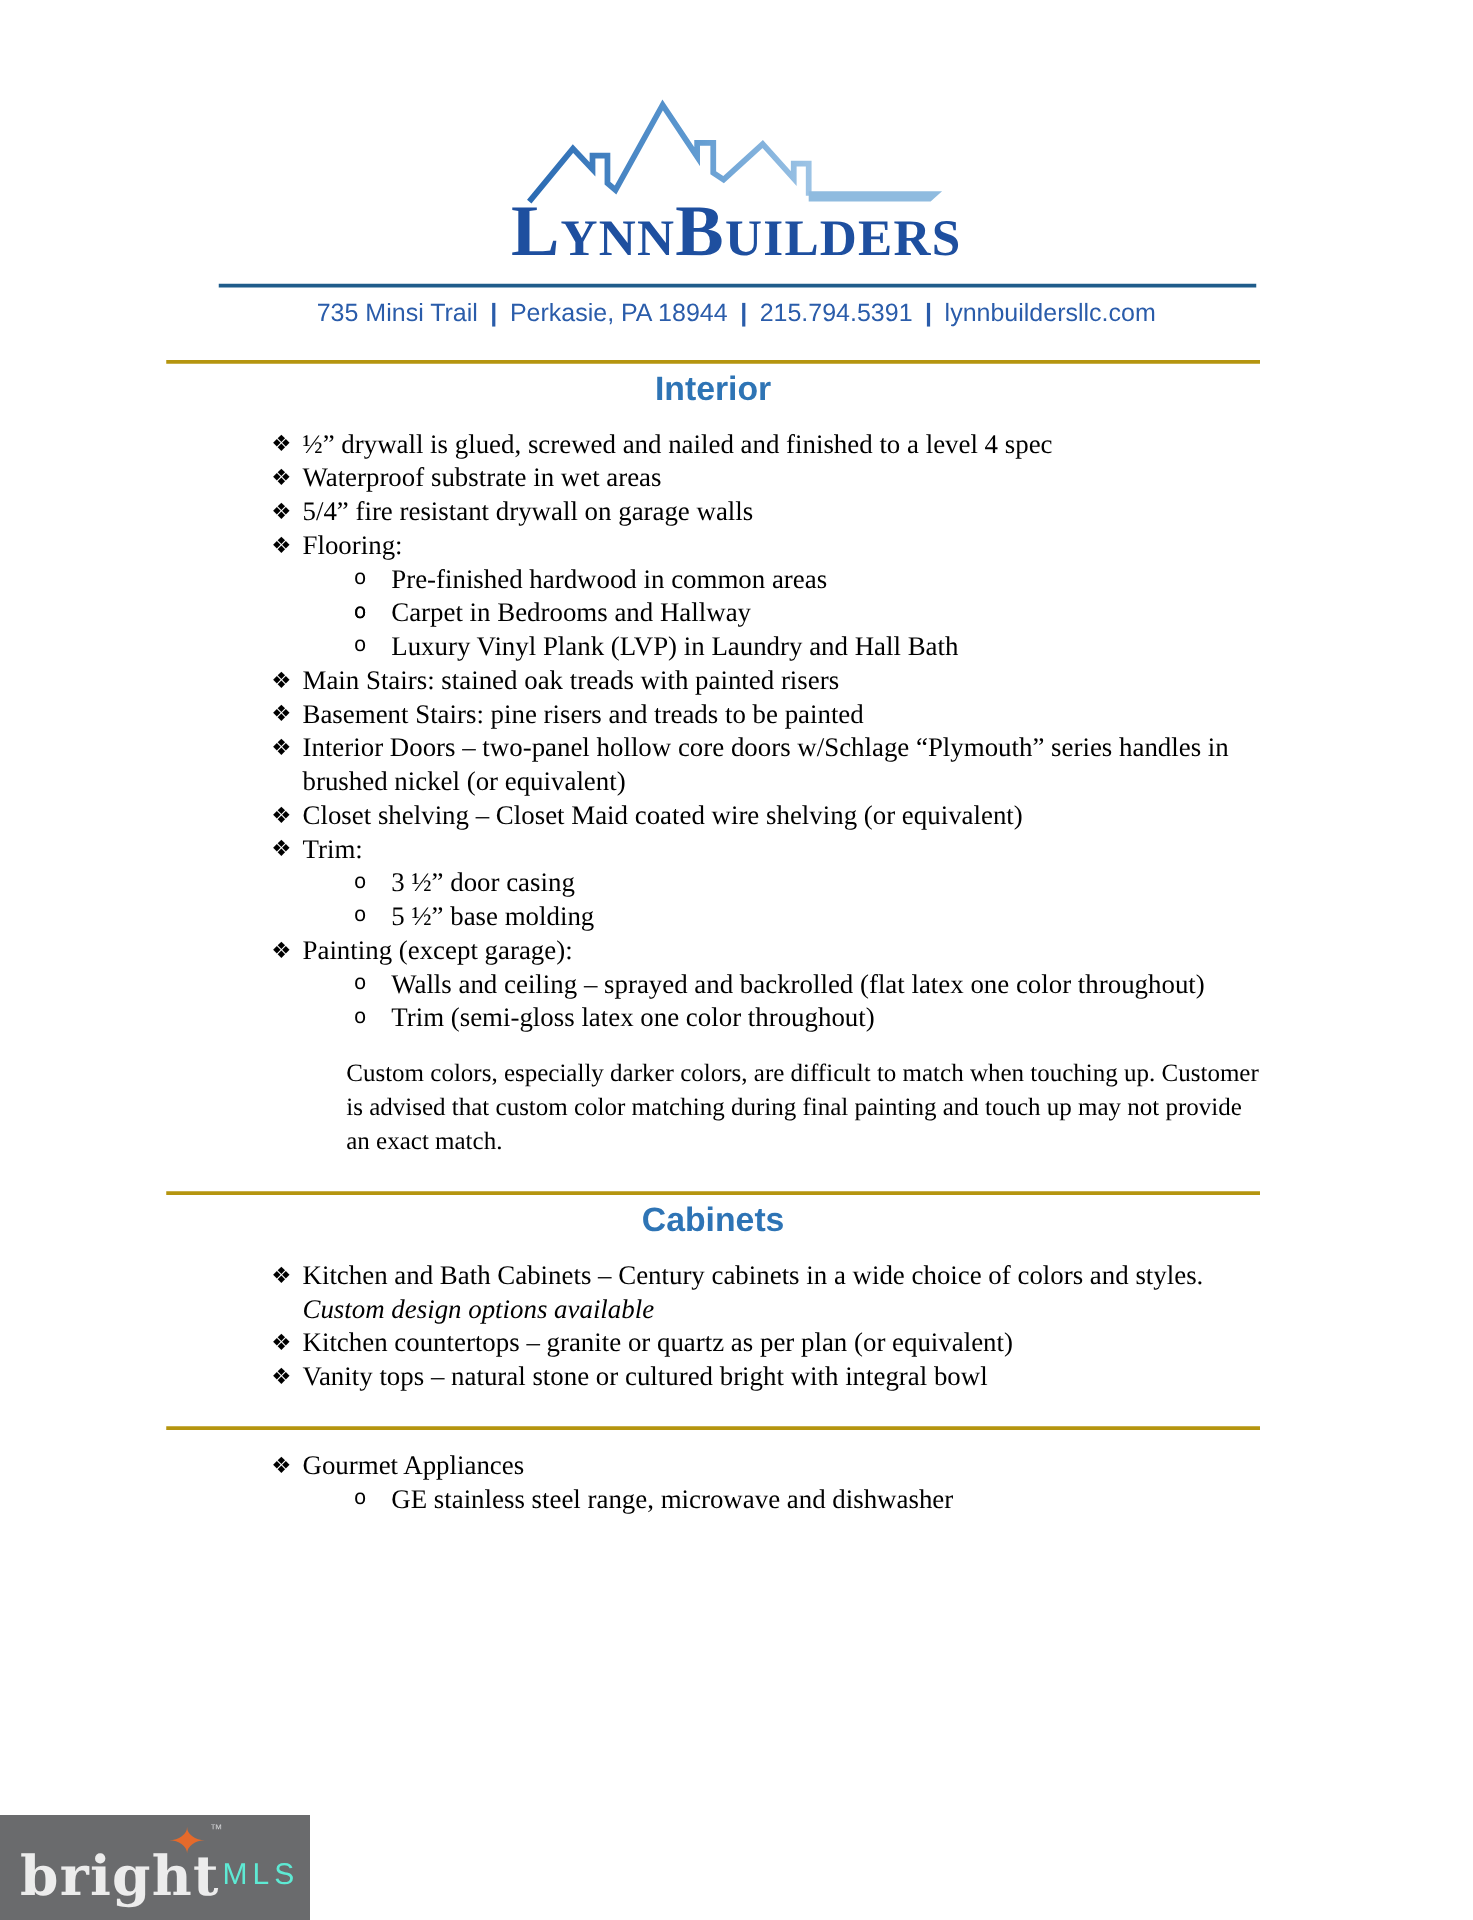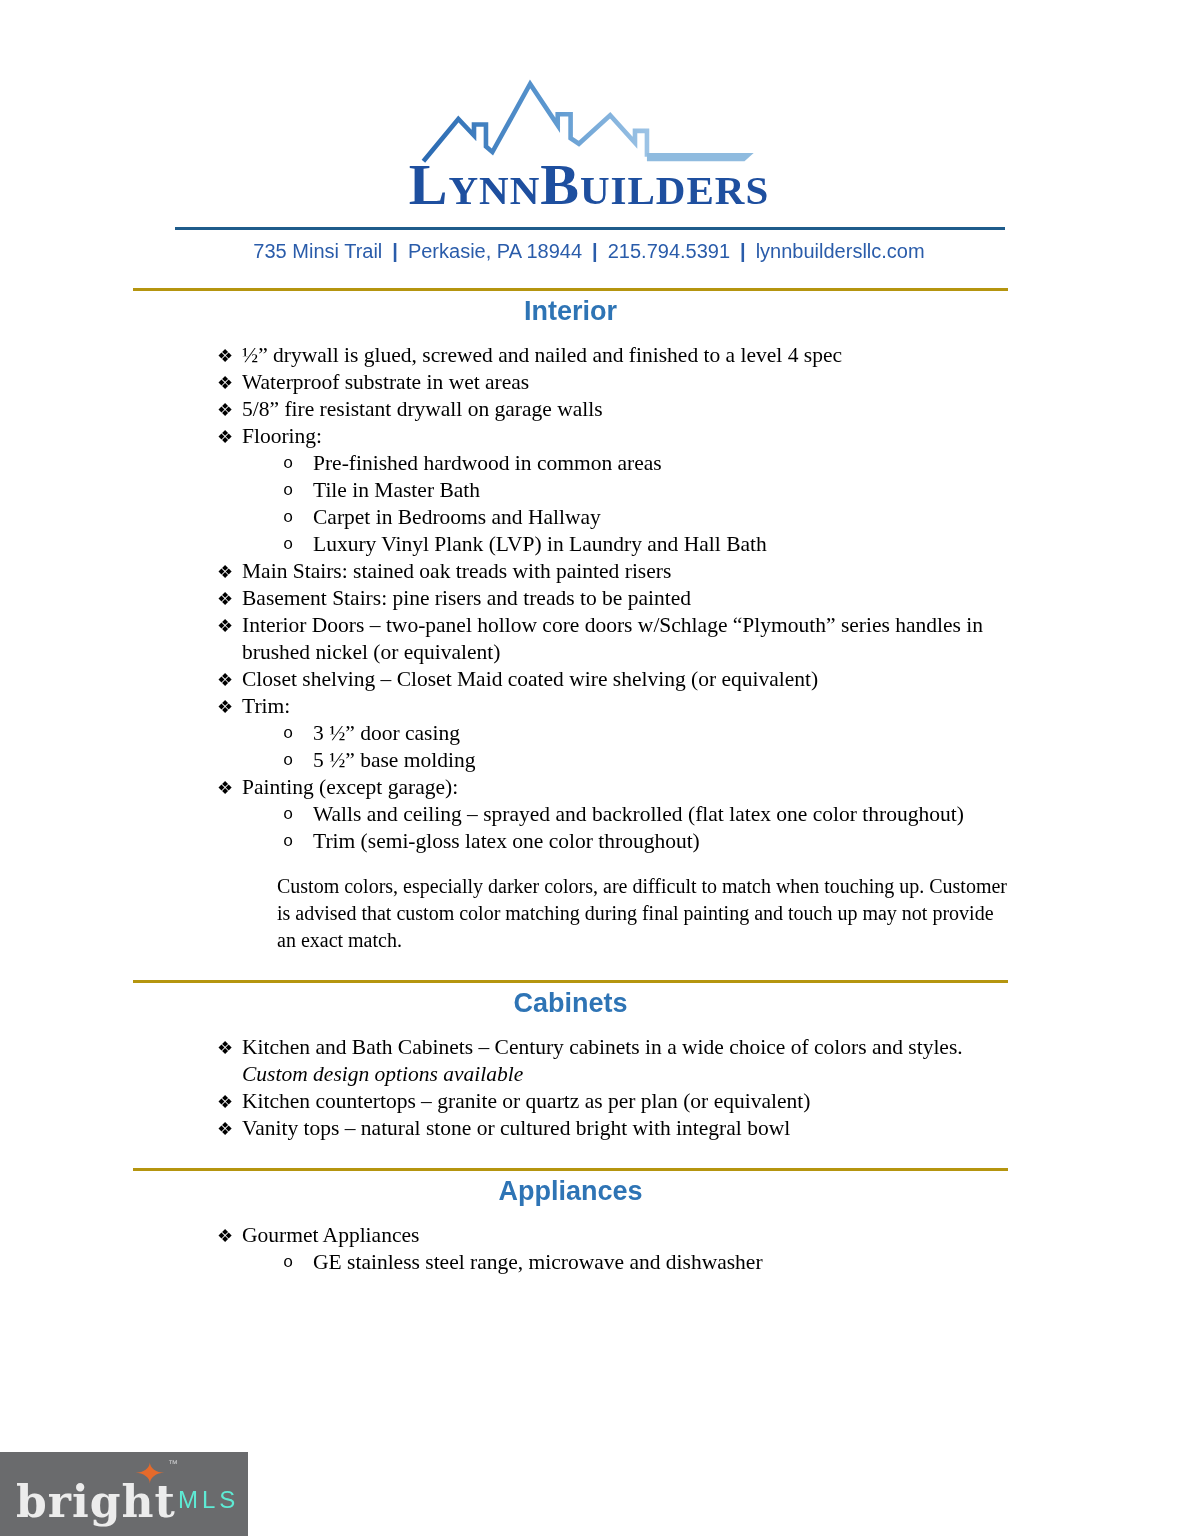--- a/index.html
+++ b/index.html
@@ -103,33 +103,32 @@
           <div class="li l1">
             <span class="marker">❖</span>
             <span class="txt">½” drywall is glued, screwed and nailed and finished to a level 4 spec</span>
           </div>
           <div class="li l1">
             <span class="marker">❖</span>
             <span class="txt">Waterproof substrate in wet areas</span>
           </div>
           <div class="li l1">
             <span class="marker">❖</span>
-            <span class="txt">5/8” fire resistant drywall on garage walls</span>
+            <span class="txt">5/4” fire resistant drywall on garage walls</span>
           </div>
           <div class="li l1">
             <span class="marker">❖</span>
             <span class="txt">Flooring:</span>
           </div>
           <div class="li l2">
             <span class="marker">o</span>
             <span class="txt">Pre-finished hardwood in common areas</span>
           </div>
           <div class="li l2">
             <span class="marker">o</span>
-            <span class="txt">Tile in Master Bath</span>
           </div>
           <div class="li l2">
             <span class="marker">o</span>
             <span class="txt">Carpet in Bedrooms and Hallway</span>
           </div>
           <div class="li l2">
             <span class="marker">o</span>
             <span class="txt">Luxury Vinyl Plank (LVP) in Laundry and Hall Bath</span>
           </div>
           <div class="li l1">
@@ -188,21 +187,20 @@
             <span class="txt">Kitchen countertops – granite or quartz as per plan (or equivalent)</span>
           </div>
           <div class="li l1">
             <span class="marker">❖</span>
             <span class="txt">Vanity tops – natural stone or cultured bright with integral bowl</span>
           </div>
         </div>
       </section>
       <section class="section">
         <div class="section-rule"></div>
-        <h2 class="section-title">Appliances</h2>
         <div class="list">
           <div class="li l1">
             <span class="marker">❖</span>
             <span class="txt">Gourmet Appliances</span>
           </div>
           <div class="li l2">
             <span class="marker">o</span>
             <span class="txt">GE stainless steel range, microwave and dishwasher</span>
           </div>
         </div>

